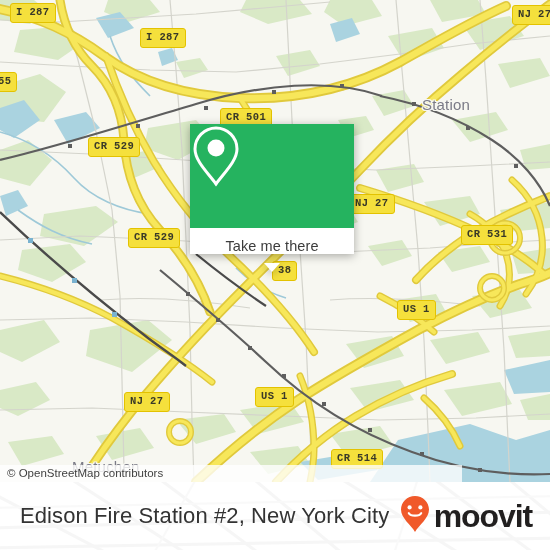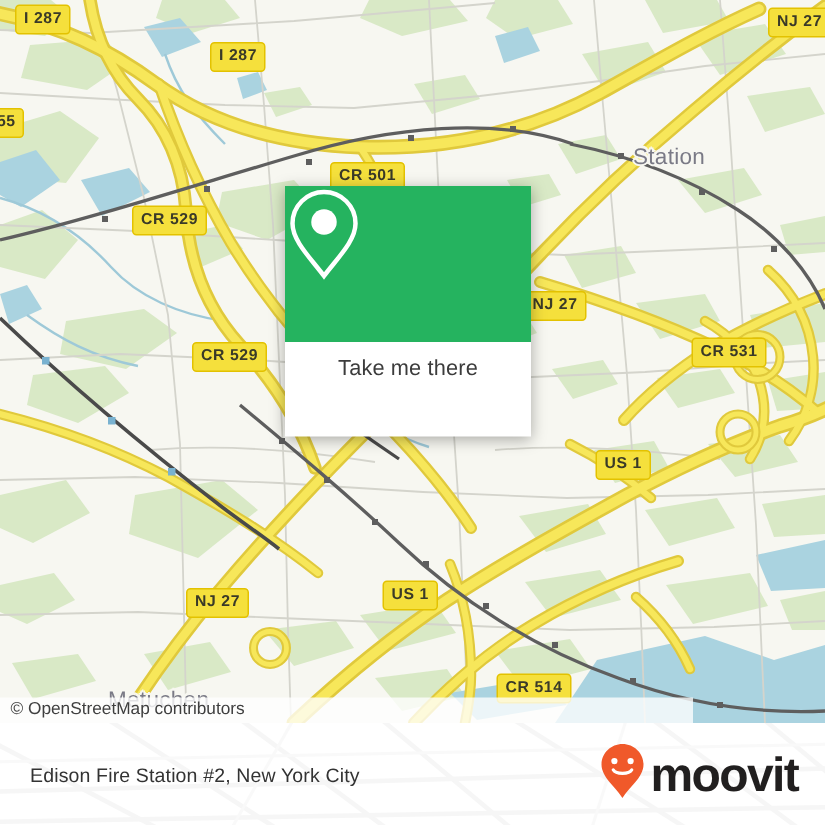--- a/index.html
+++ b/index.html
@@ -11,55 +11,55 @@
   
   #map{position:absolute;left:0;top:0;width:550px;height:482px;overflow:hidden;
        background:#f7f7f1;}
   #map svg{position:absolute;left:0;top:0;display:block;}
 
   
   .shield{position:absolute;background:#f5e03c;border:1.6px solid #e3c200;
           border-radius:3px;color:#3a3a28;font-weight:bold;font-size:10.5px;
           letter-spacing:.4px;line-height:1;padding:3px 5px 4px 5px;
           white-space:nowrap;box-sizing:border-box;}
-  .shield span{display:block;}
+  .shield span{display:block;font-family:Liberation Mono, monospace;}
 
   
   .place{position:absolute;color:#7a7a86;font-size:15px;letter-spacing:.2px;
          white-space:nowrap;text-shadow:
            -1.4px 0 #f7f7f1, 1.4px 0 #f7f7f1, 0 -1.4px #f7f7f1, 0 1.4px #f7f7f1,
            -1px -1px #f7f7f1, 1px -1px #f7f7f1, -1px 1px #f7f7f1, 1px 1px #f7f7f1;}
 
   
   #attrib{position:absolute;left:0;bottom:0;width:462px;height:17px;
           background:rgba(255,255,255,.78);
           font-size:11.5px;color:#3f3f3f;line-height:17px;padding-left:7px;
           box-sizing:border-box;white-space:nowrap;}
 
   
   #card{position:absolute;left:190px;top:124px;width:164px;height:139px;
         filter:drop-shadow(0 2px 5px rgba(0,0,0,.32));}
-  #card-inner{position:absolute;left:0;top:0;width:164px;height:167px;
+  #card-inner{position:absolute;left:0;top:0;width:164px;height:130px;
         background:#fff;overflow:hidden;}
   #card-head{position:absolute;left:0;top:0;width:164px;height:104px;
         background:#25b35f;display:flex;align-items:center;justify-content:center;}
   #card-foot{position:absolute;left:0;top:104px;width:164px;height:35px;
         background:#fff;display:flex;align-items:center;justify-content:center;}
   #card-foot .lbl{color:#3c3c3c;font-size:14.5px;letter-spacing:.1px;}
   #card-notch{position:absolute;left:50%;top:139px;margin-left:-8px;width:0;height:0;
         border-left:8px solid transparent;border-right:8px solid transparent;
         border-top:9px solid #fff;}
 
   
   #footer{position:absolute;left:0;top:482px;width:550px;height:68px;
           background:#ffffff;overflow:hidden;}
   #footer-watermark{position:absolute;left:0;top:0;width:550px;height:68px;
           opacity:.30;}
   #footer-title{position:absolute;left:20px;top:0;height:68px;display:flex;
-          align-items:center;color:#333;font-size:13px;letter-spacing:.1px;
+          align-items:center;color:#333;font-size:22px;letter-spacing:.1px;
           white-space:nowrap;}
   #brand{position:absolute;right:18px;top:0;height:68px;display:flex;
           align-items:center;gap:4px;}
   #brand-wordmark{color:#211f1f;font-size:32px;line-height:32px;font-weight:bold;
           letter-spacing:-1.1px;text-align:right;}
 </style>
 </head>
 <body>
 
 <div id="app">

